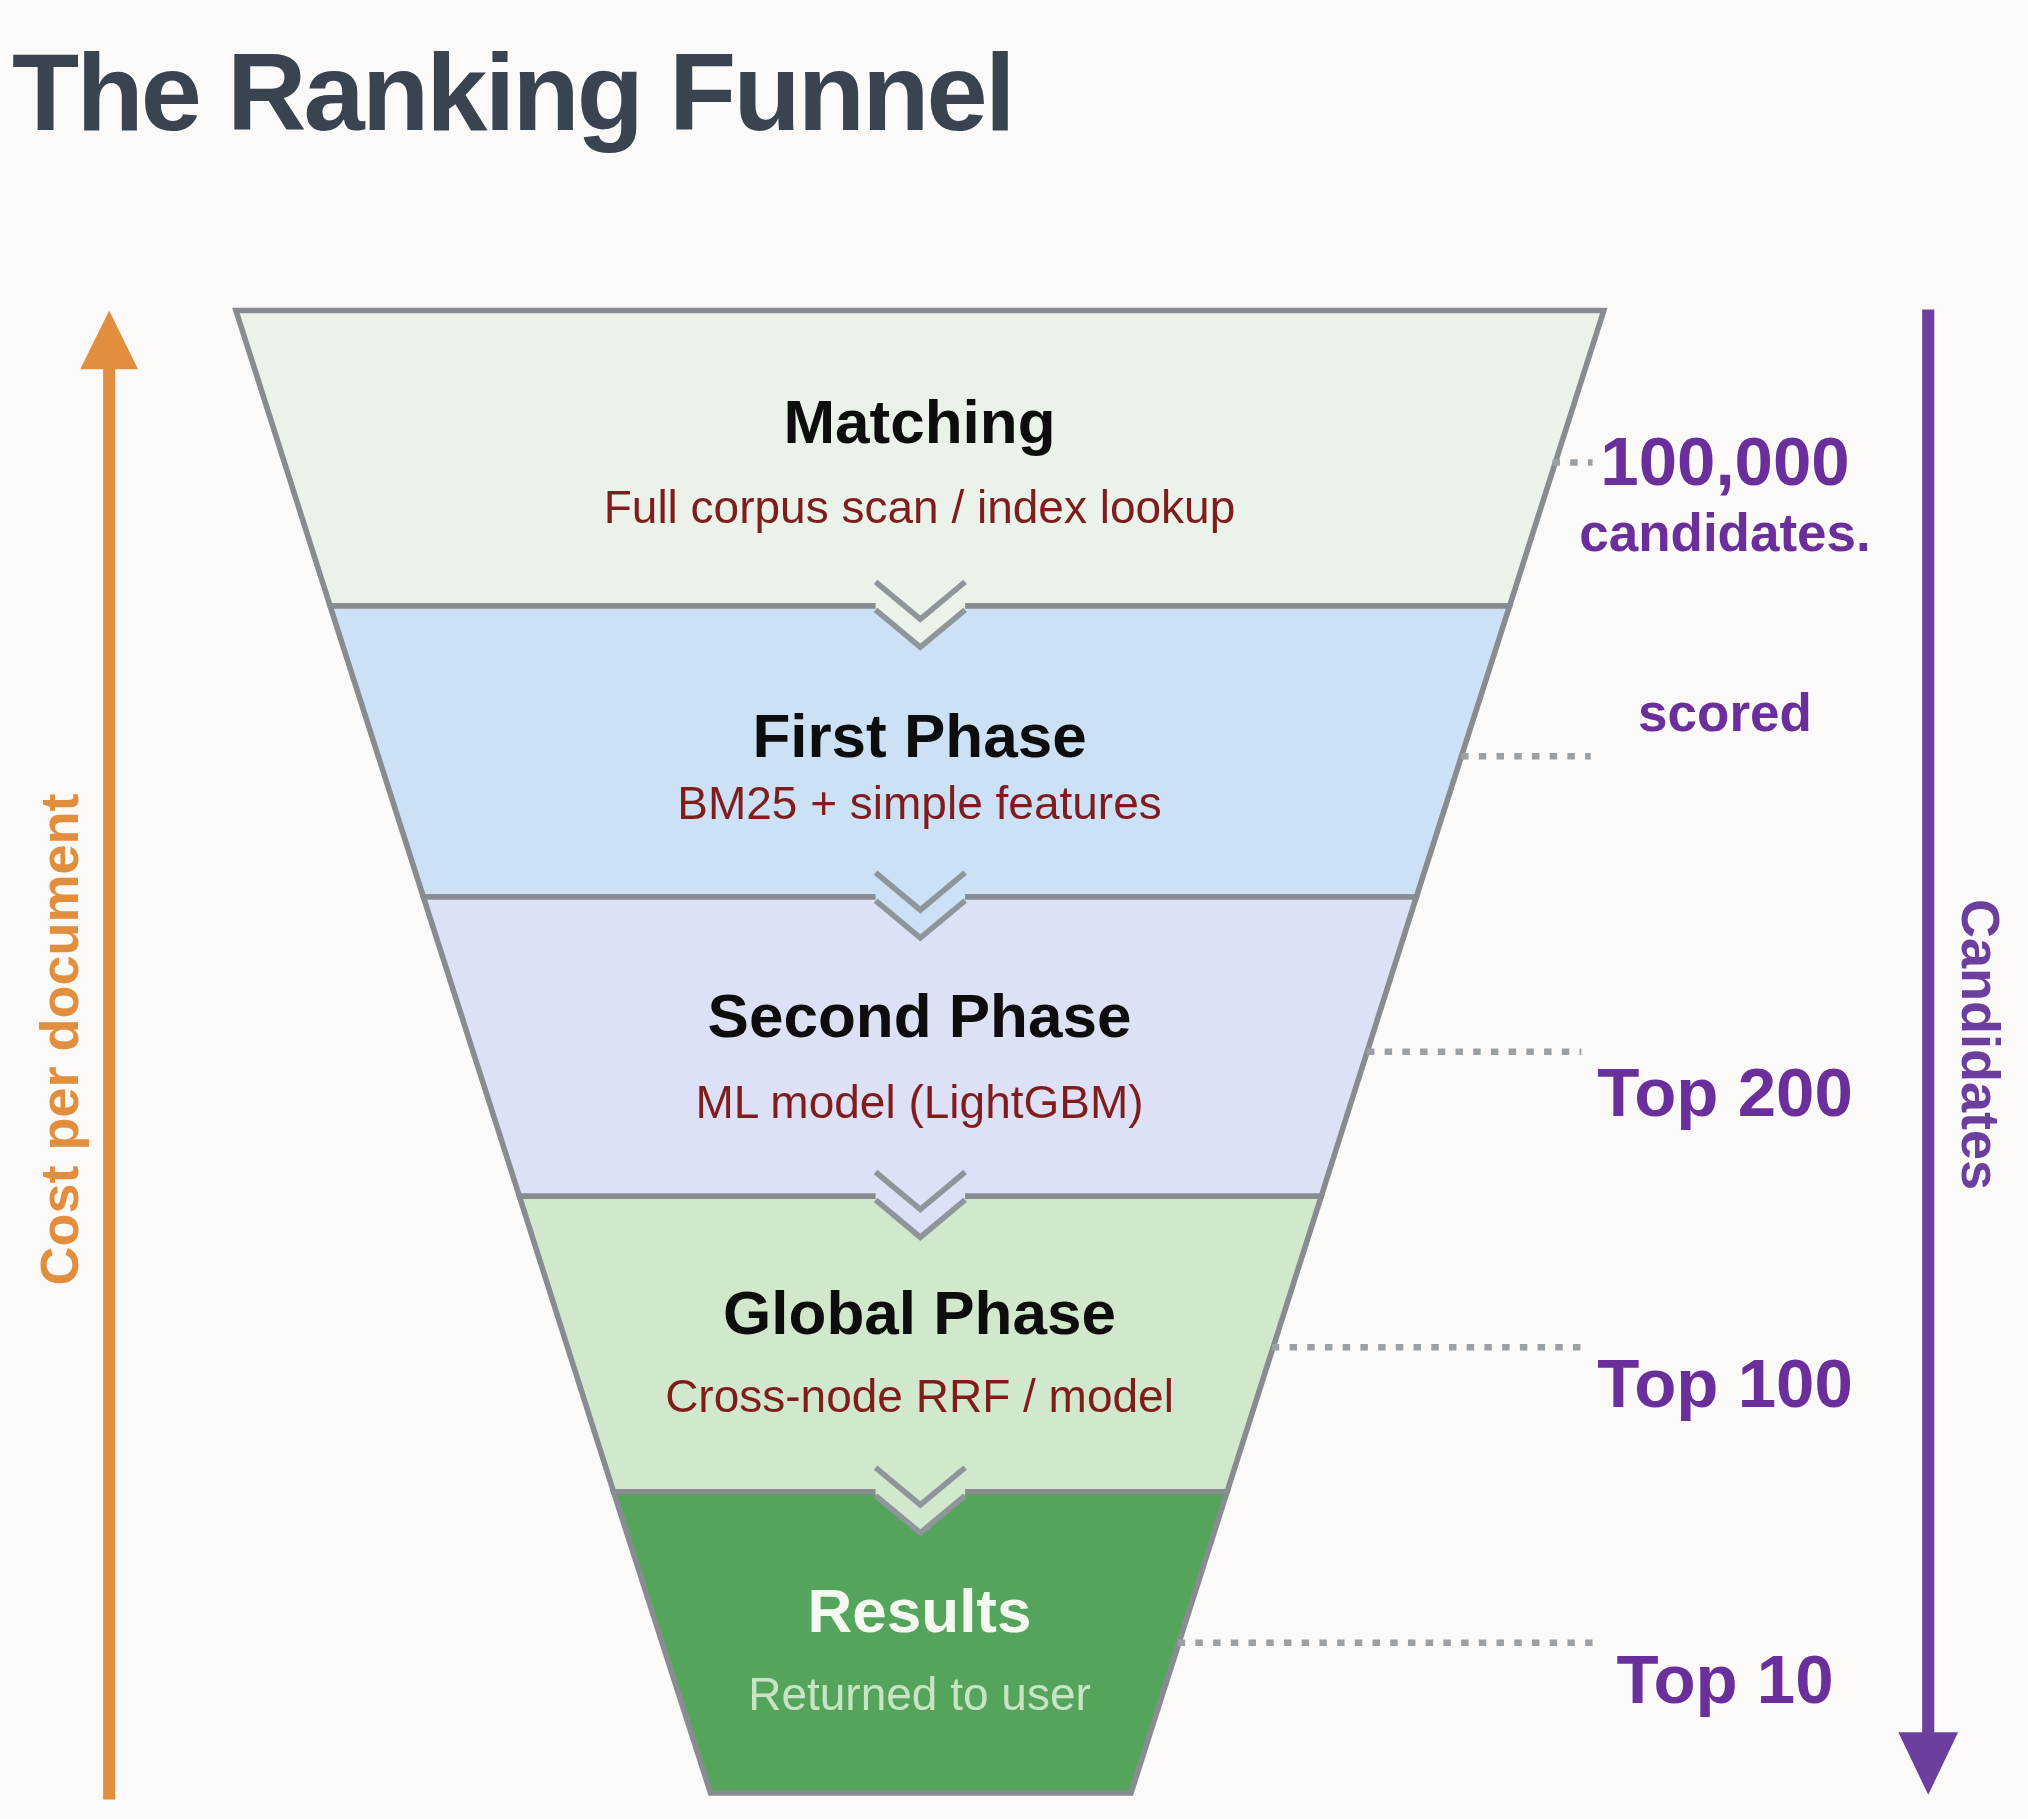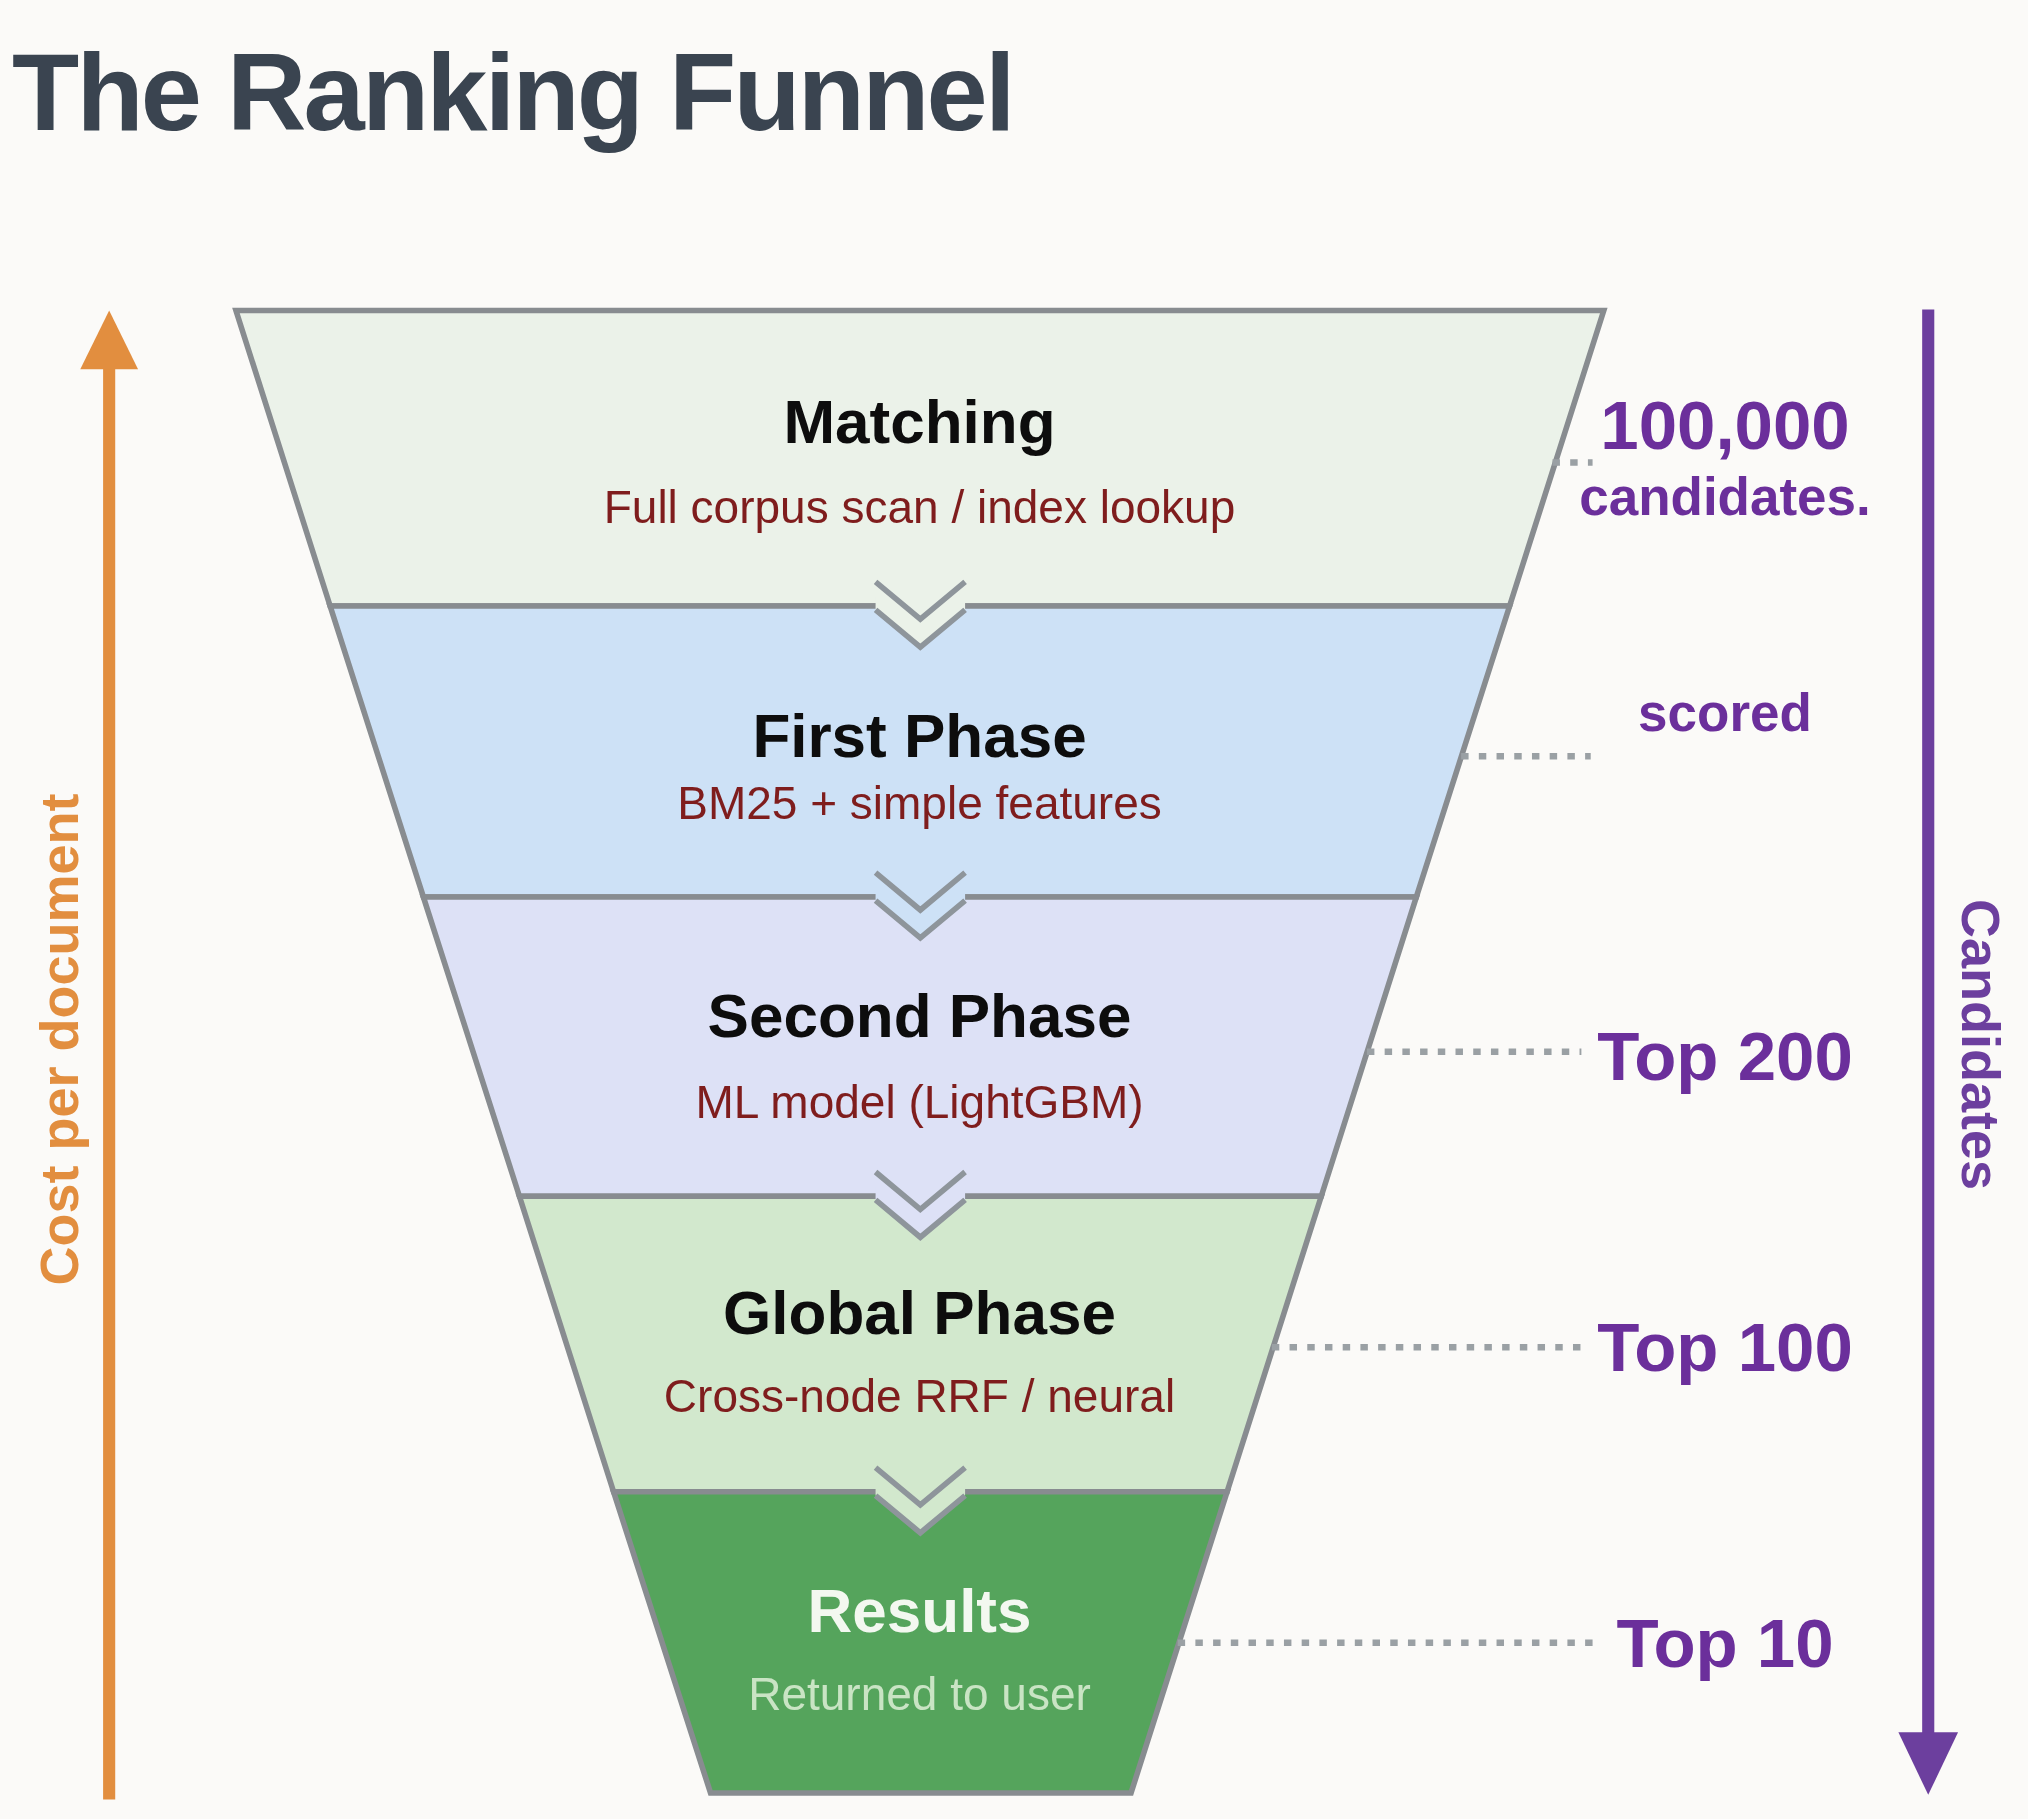--- a/index.html
+++ b/index.html
@@ -19,21 +19,21 @@
     color:#3a4450;line-height:131px;
   }
 
   .stage-text{left:407px;width:1025px;text-align:center;}
   .stage-heading{font-size:62px;font-weight:bold;color:#0d0d0d;line-height:86px;}
   .stage-sub{font-size:46px;color:#7f1d1d;line-height:65px;}
   .stage-heading.inverse{color:#f3f8f0;}
   .stage-sub.inverse{color:#c9e4c4;}
 
   .count-label{left:1557px;width:336px;text-align:center;color:#6b2f9b;}
-  .count-line1{font-size:69px;font-weight:bold;line-height:82px;display:block;}
+  .count-line1{font-size:69px;font-weight:bold;line-height:82px;display:block;margin-top:36px;}
   .count-line2{font-size:53px;font-weight:bold;line-height:60px;display:block;}
 
   .axis-label{
     width:746px;height:67px;line-height:67px;text-align:center;
     font-size:54px;font-weight:bold;
   }
   .axis-label.cost{
     left:-314px;top:1006px;color:#e28e3f;
     transform:rotate(-90deg);
   }
@@ -99,21 +99,21 @@
 <div class="abs stage-text stage-heading" style="top:379px;">Matching</div>
 <div class="abs stage-text stage-sub" style="top:475px;">Full corpus scan / index lookup</div>
 
 <div class="abs stage-text stage-heading" style="top:677px;margin-top:16px;">First Phase</div>
 <div class="abs stage-text stage-sub" style="top:771px;">BM25 + simple features</div>
 
 <div class="abs stage-text stage-heading" style="top:973px;">Second Phase</div>
 <div class="abs stage-text stage-sub" style="top:1070px;">ML model (LightGBM)</div>
 
 <div class="abs stage-text stage-heading" style="top:1270px;">Global Phase</div>
-<div class="abs stage-text stage-sub" style="top:1364px;">Cross-node RRF / neural</div>
+<div class="abs stage-text stage-sub" style="top:1364px;">Cross-node RRF / model</div>
 
 <div class="abs stage-text stage-heading inverse" style="top:1568px;">Results</div>
 <div class="abs stage-text stage-sub inverse" style="top:1662px;">Returned to user</div>
 
 <div class="abs count-label" style="top:385px;">
   <span class="count-line1">100,000</span>
   <span class="count-line2">candidates.</span>
 </div>
 <div class="abs count-label" style="top:683px;">
   <span class="count-line2">scored</span>

